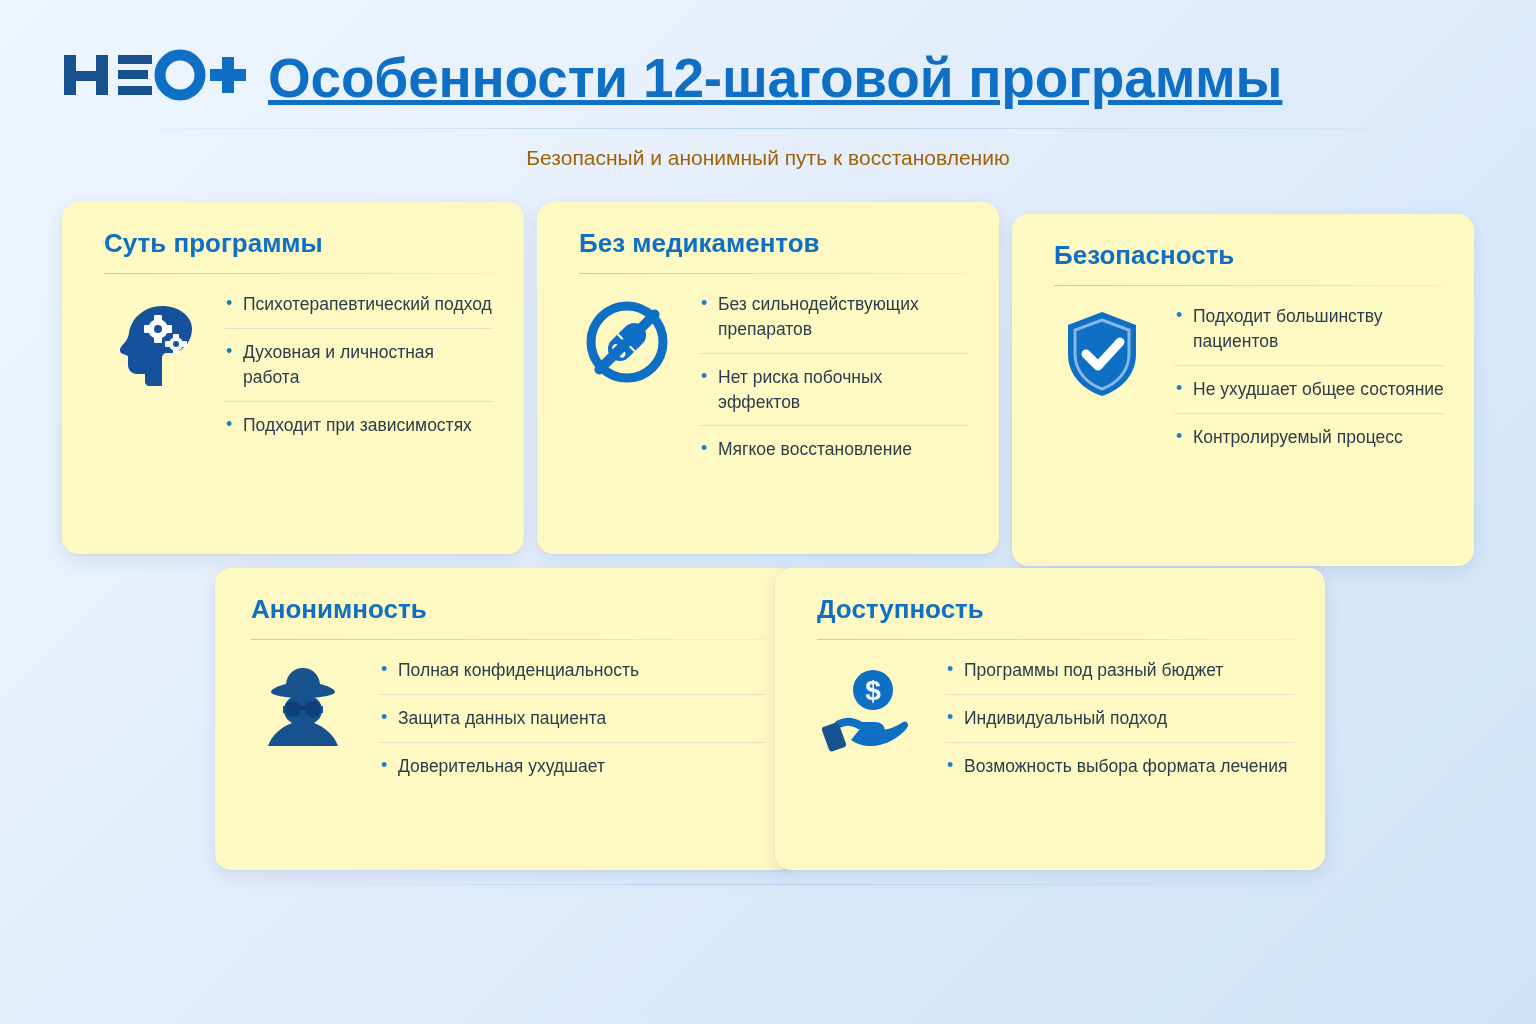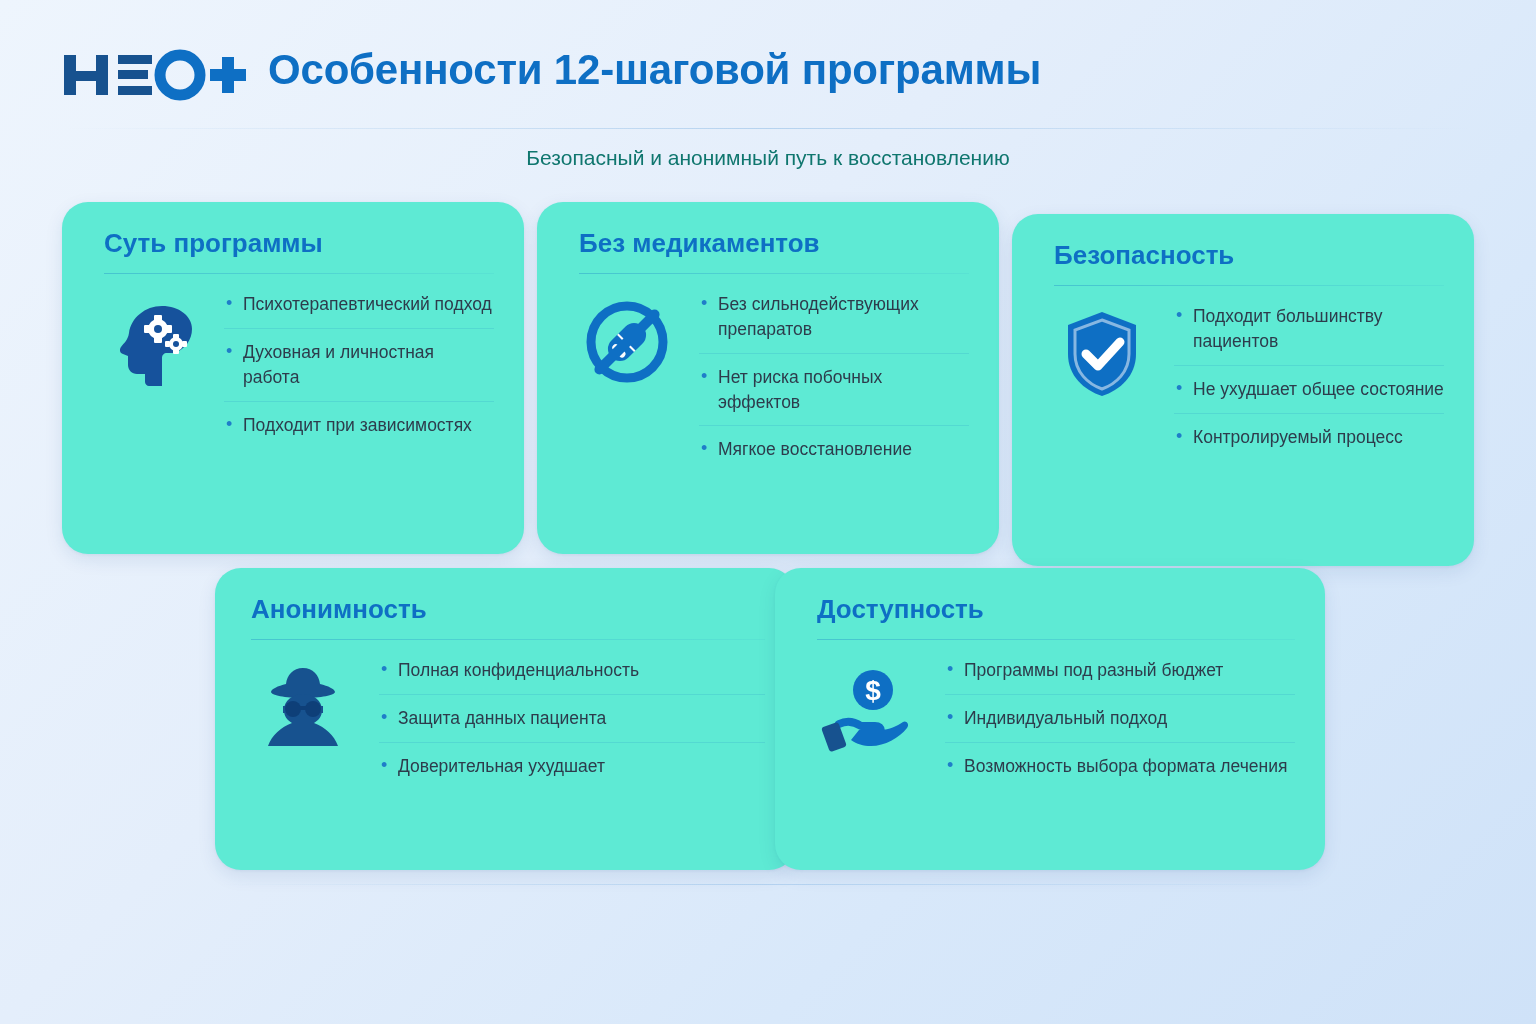--- a/index.html
+++ b/index.html
@@ -38,34 +38,35 @@
     display: flex;
     align-items: center;
     height: 54px;
   }
   .logo svg { display: block; }
 
   .main-title {
     position: absolute;
     left: 268px;
     top: 46px;
-    font-size: 42px;
+    font-size: 55px;
     font-weight: bold;
     color: #0e6fc4;
     letter-spacing: -0.2px;
     white-space: nowrap;
+    text-decoration: underline;
   }
   .subtitle {
     position: absolute;
     left: 0;
     top: 146px;
     width: 1536px;
     text-align: center;
     font-size: 21px;
-    color: #0f766e;
+    color: #a16207;
   }
   .header-rule {
     position: absolute;
     left: 62px;
     top: 128px;
     width: 1412px;
     height: 1px;
     background: linear-gradient(to right, rgba(14,111,196,0.0), rgba(14,111,196,0.22), rgba(14,111,196,0.0));
   }
   .footer-rule {
@@ -73,22 +74,22 @@
     left: 215px;
     top: 884px;
     width: 1110px;
     height: 1px;
     background: linear-gradient(to right, rgba(14,111,196,0.0), rgba(14,111,196,0.18), rgba(14,111,196,0.0));
   }
 
   
   .card {
     position: absolute;
-    background: #5eead4;
-    border-radius: 26px;
+    background: #fef9c3;
+    border-radius: 16px;
     box-shadow: 0 6px 18px rgba(23, 70, 130, 0.10), 0 1px 3px rgba(23,70,130,0.06);
     box-sizing: border-box;
     padding: 26px 30px 24px 42px;
   }
   .card-title {
     font-size: 26px;
     font-weight: bold;
     color: #0e6fc4;
     margin: 0 0 14px 0;
     white-space: nowrap;

